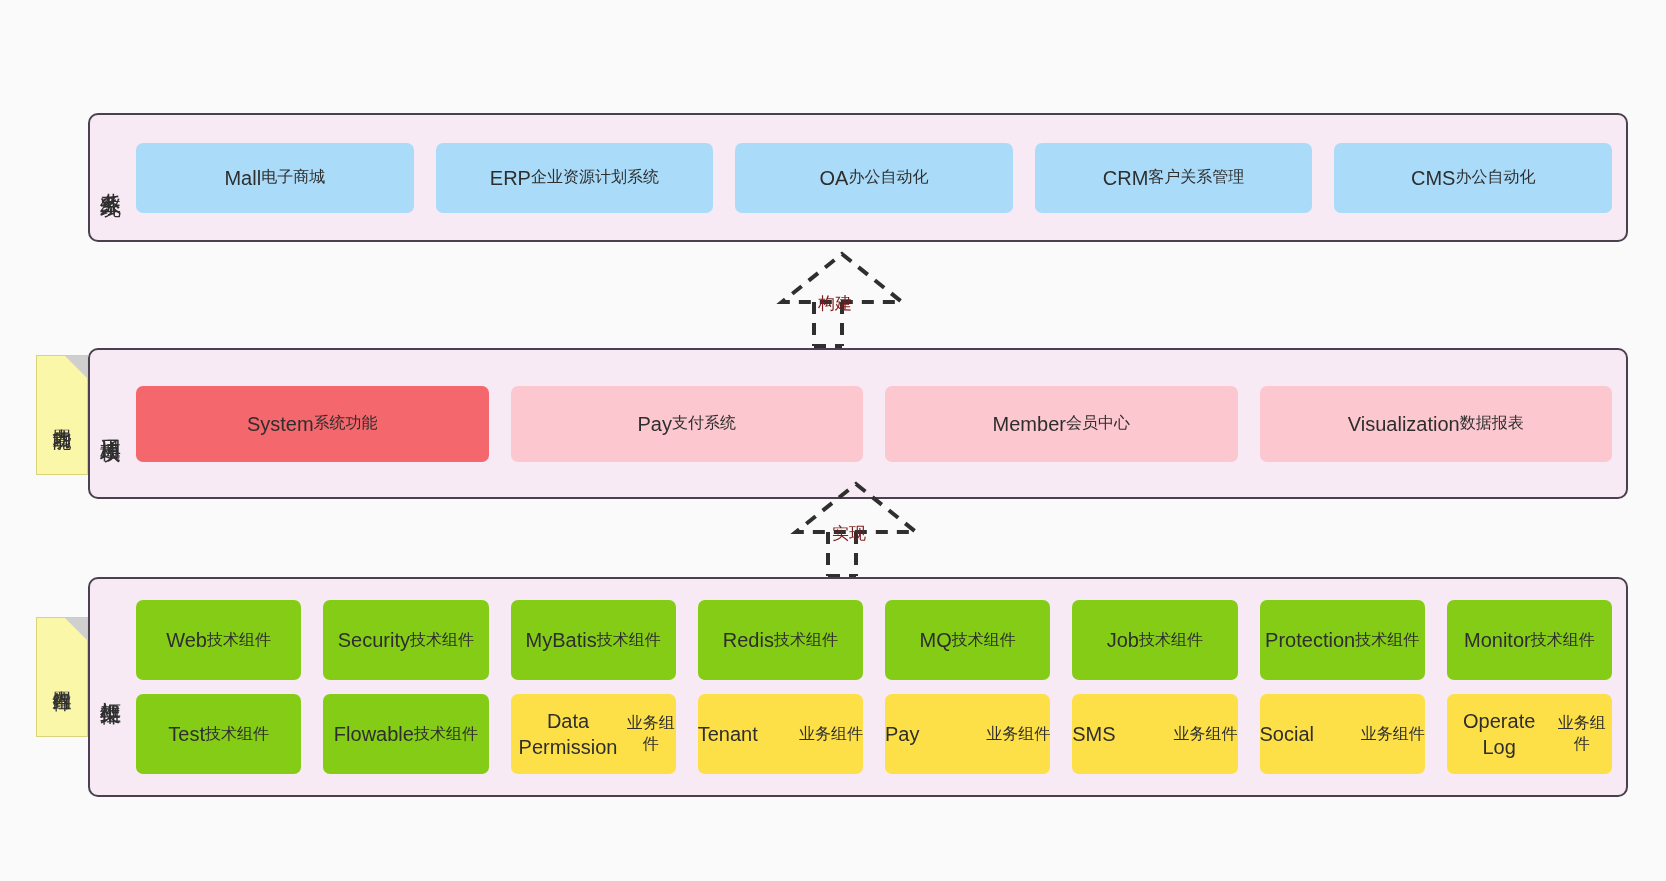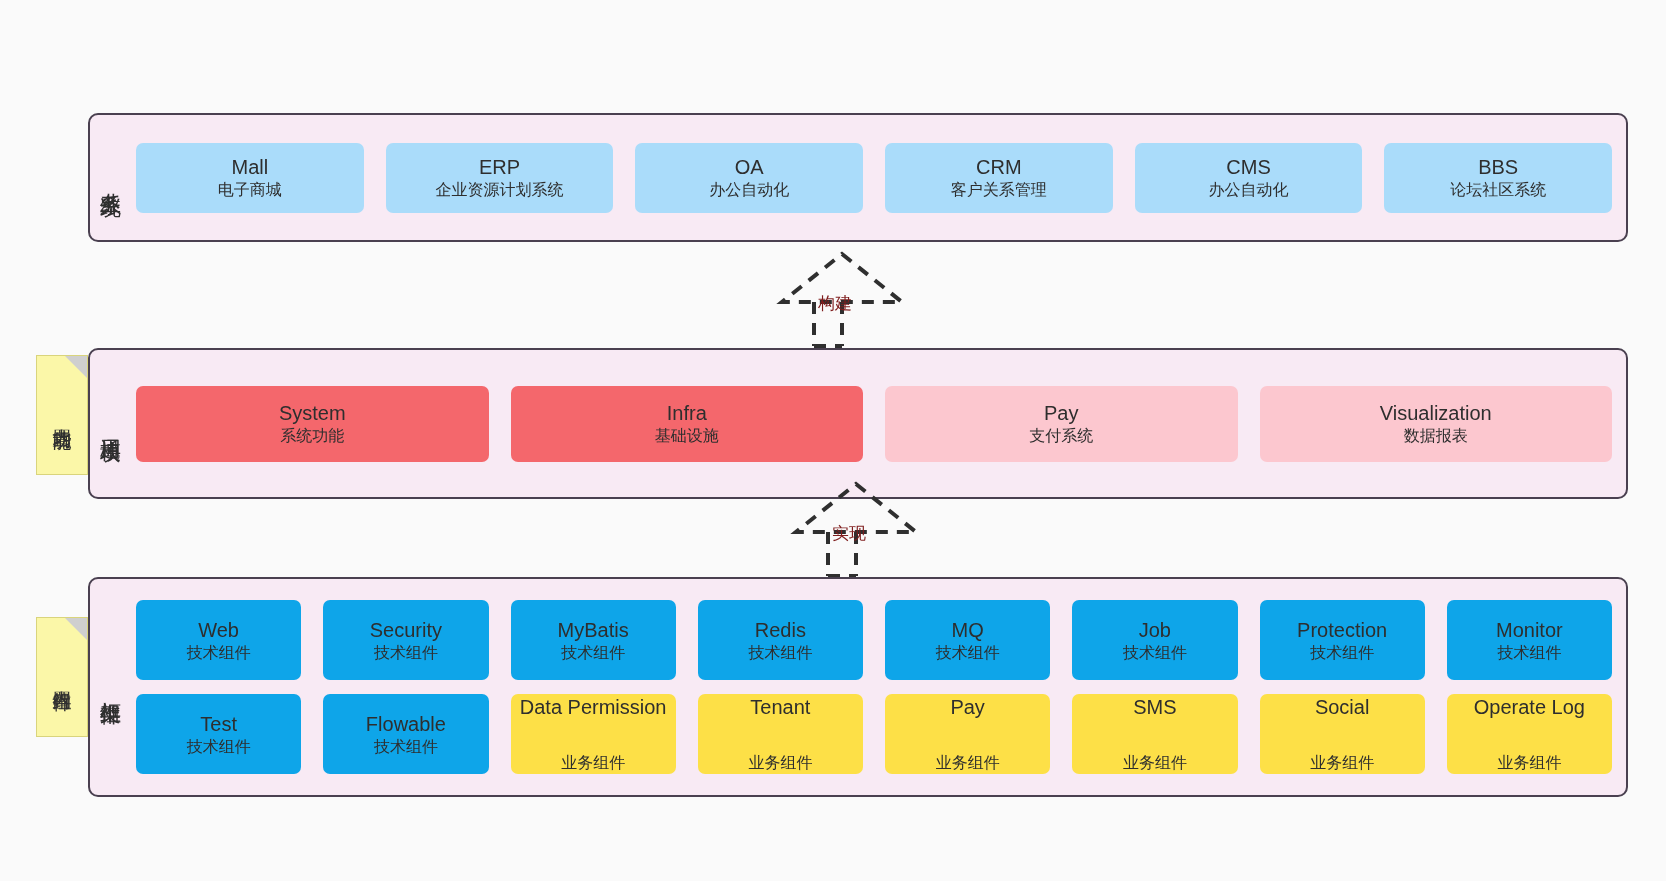--- a/index.html
+++ b/index.html
@@ -58,41 +58,41 @@
   }
   .row {
     display: flex;
     flex-direction: row;
     gap: 22px;
   }
   .cell {
     flex: 1 1 0;
     border-radius: 7px;
     display: flex;
-    flex-direction: column;
+    flex-direction: row;
     align-items: center;
     justify-content: center;
     box-sizing: border-box;
     text-align: center;
     line-height: 1.3;
   }
   .cell .cell-name {
     font-size: 20px;
     color: #2e2e2e;
   }
   .cell .cell-sub {
     font-size: 16px;
     color: #2e2e2e;
   }
 
   
   .c-blue        { background: #aadcfa; }
   .c-red         { background: #f4676c; }
   .c-pink        { background: #fcc7cf; }
-  .c-green       { background: #0ea5e9; }
+  .c-green       { background: #84cc16; }
   .c-lightgreen  { background: #fde047; justify-content: space-between; }
 
   
   #layer-business  { left: 88px;  top: 113px; width: 1540px; height: 129px; }
   #layer-business .cell { height: 70px; }
 
   #layer-common    { left: 88px;  top: 348px; width: 1540px; height: 151px; }
   #layer-common .cell { height: 76px; }
 
   #layer-framework { left: 88px;  top: 577px; width: 1540px; height: 220px; }
@@ -168,24 +168,20 @@
           <span class="cell-sub">办公自动化</span>
         </div>
         <div class="cell c-blue">
           <span class="cell-name">CRM</span>
           <span class="cell-sub">客户关系管理</span>
         </div>
         <div class="cell c-blue">
           <span class="cell-name">CMS</span>
           <span class="cell-sub">办公自动化</span>
         </div>
-        <div class="cell c-blue">
-          <span class="cell-name">BBS</span>
-          <span class="cell-sub">论坛社区系统</span>
-        </div>
       </div>
     </div>
   </div>
 
   <svg class="connector" id="conn-build" viewBox="0 0 180 100">
     <path d="M 90 4 L 150 52 L 30 52 Z" fill="none" stroke="#2f2f2f" stroke-width="4" stroke-dasharray="12 9" stroke-linejoin="miter"></path>
     <path d="M 90 52 L 90 96" fill="none" stroke="#2f2f2f" stroke-width="4" stroke-dasharray="12 9"></path>
     <path d="M 62 52 L 62 96 M 62 96 L 90 96" fill="none" stroke="#2f2f2f" stroke-width="4" stroke-dasharray="12 9"></path>
   </svg>
   <div class="connector-label" id="label-build">构建</div>
@@ -196,27 +192,27 @@
   </div>
 
   <div class="layer" id="layer-common">
     <div class="layer-title">通用模块</div>
     <div class="layer-body">
       <div class="row">
         <div class="cell c-red">
           <span class="cell-name">System</span>
           <span class="cell-sub">系统功能</span>
         </div>
-        <div class="cell c-red">
-          <span class="cell-name">Infra</span>
-          <span class="cell-sub">基础设施</span>
-        </div>
         <div class="cell c-pink">
           <span class="cell-name">Pay</span>
           <span class="cell-sub">支付系统</span>
+        </div>
+        <div class="cell c-pink">
+          <span class="cell-name">Member</span>
+          <span class="cell-sub">会员中心</span>
         </div>
         <div class="cell c-pink">
           <span class="cell-name">Visualization</span>
           <span class="cell-sub">数据报表</span>
         </div>
       </div>
     </div>
   </div>
 
   <svg class="connector" id="conn-impl" viewBox="0 0 180 100">

